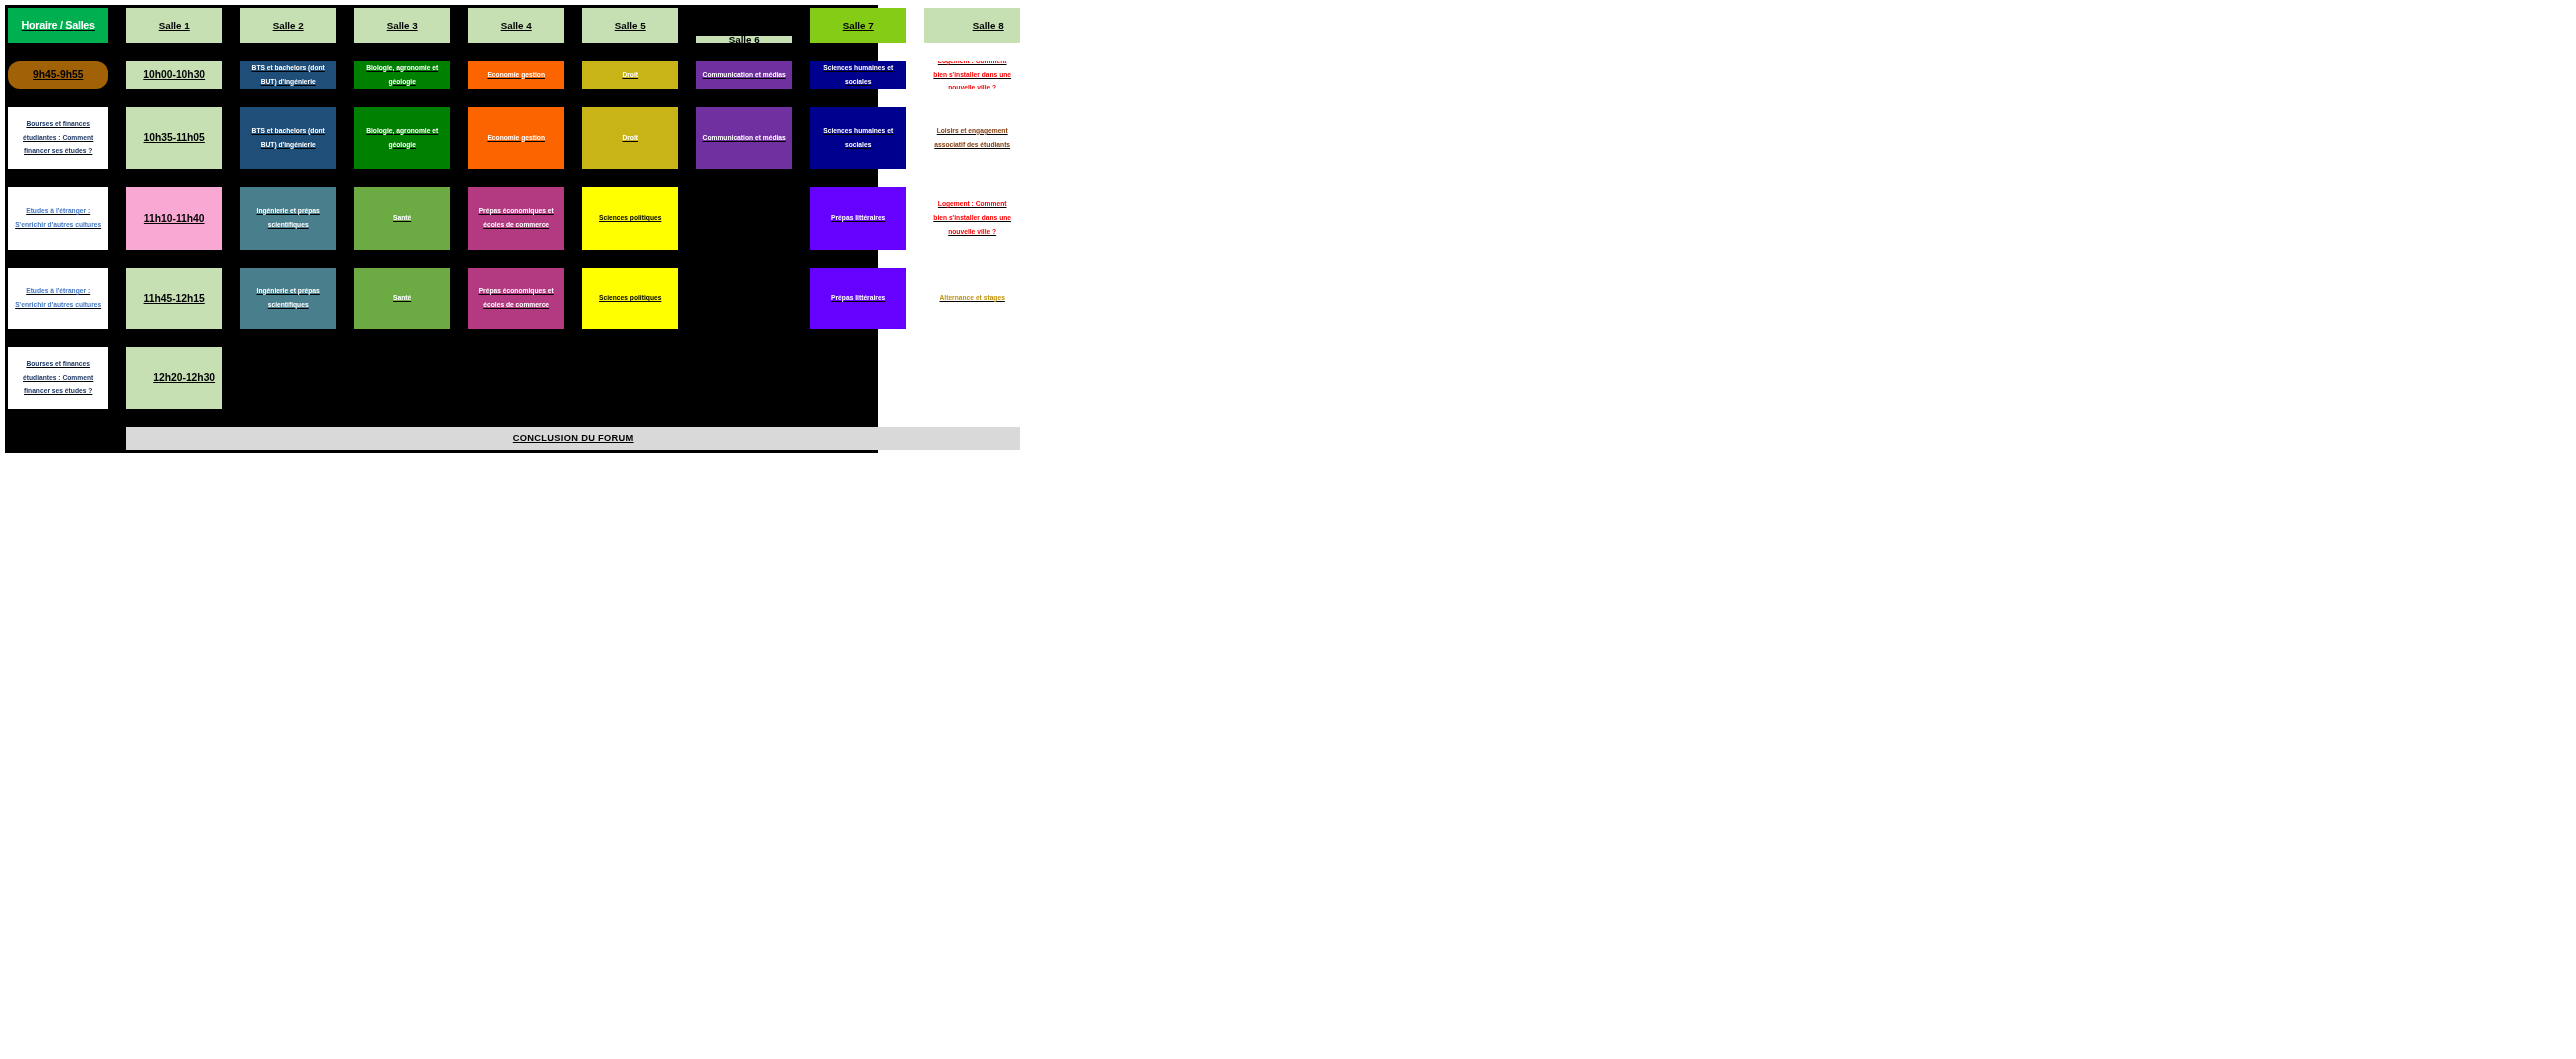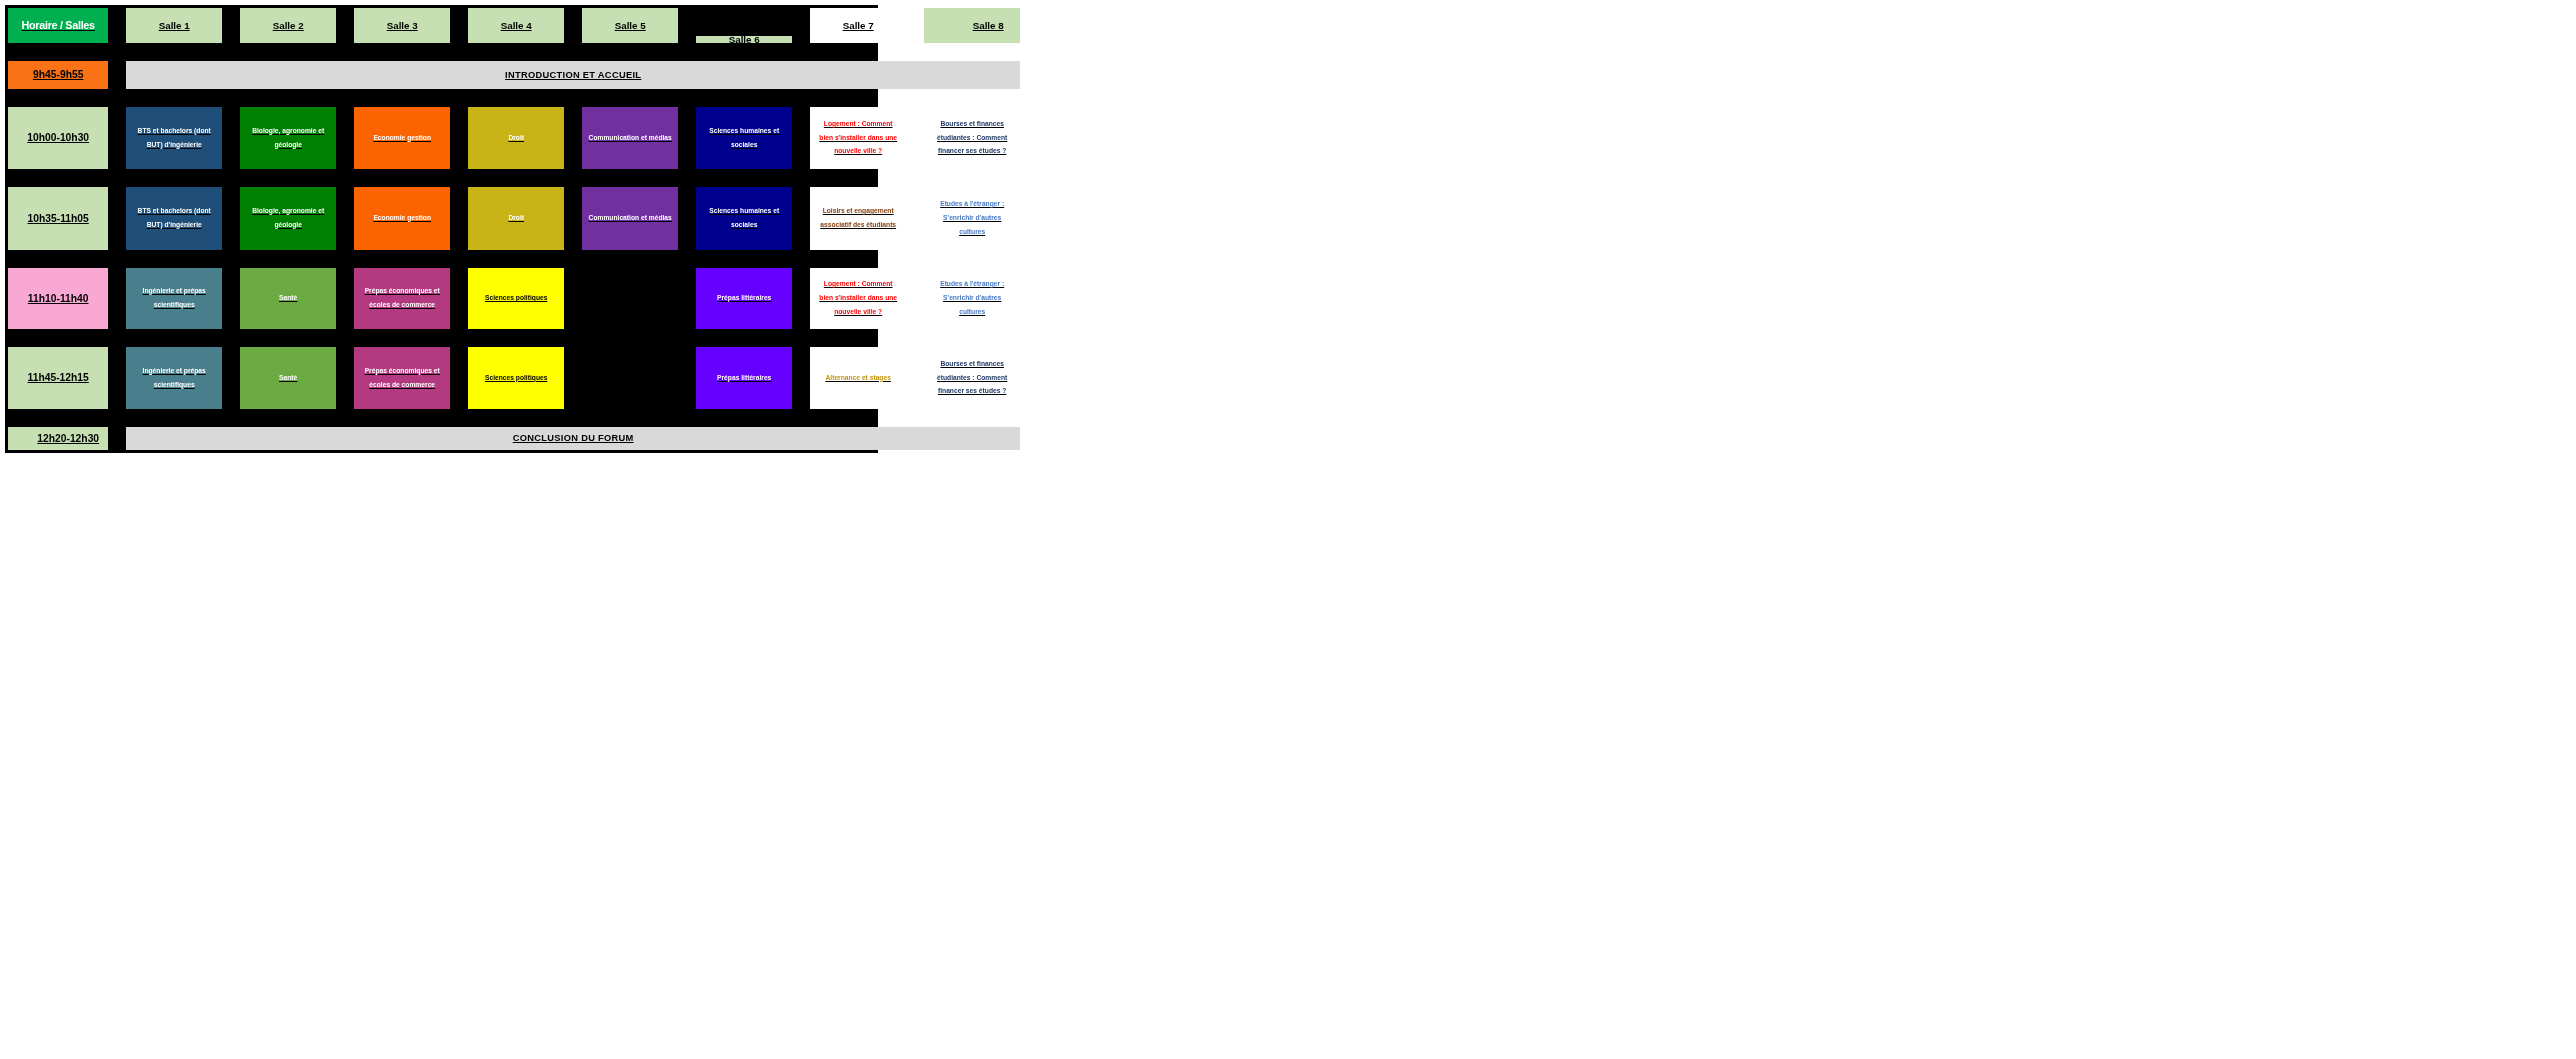--- a/index.html
+++ b/index.html
@@ -35,25 +35,24 @@
 <div class="wrap">
   <div class="table">
 
     <div class="cell corner" style="background-color: rgb(0, 176, 80); color: rgb(255, 255, 255);">Horaire / Salles</div>
     <div class="cell room" style="background-color: rgb(198, 224, 180); color: rgb(0, 0, 0); text-align: center;">Salle 1</div>
     <div class="cell room" style="background-color: rgb(198, 224, 180); color: rgb(0, 0, 0);">Salle 2</div>
     <div class="cell room" style="background-color: rgb(198, 224, 180); color: rgb(0, 0, 0);">Salle 3</div>
     <div class="cell room" style="background-color: rgb(198, 224, 180); color: rgb(0, 0, 0);">Salle 4</div>
     <div class="cell room" style="background-color: rgb(198, 224, 180); color: rgb(0, 0, 0);">Salle 5</div>
     <div class="cell room" style="background-color: rgb(198, 224, 180); color: rgb(0, 0, 0); margin-top: 28px;">Salle 6</div>
-    <div class="cell room" style="background-color: #ffffff; color: rgb(0, 0, 0);">Salle 7</div>
+    <div class="cell room" style="background-color: #84cc16; color: rgb(0, 0, 0);">Salle 7</div>
     <div class="cell room" style="background-color: rgb(198, 224, 180); color: rgb(0, 0, 0); padding-left: 32px;">Salle 8</div>
 
-    <div class="cell time" style="background-color: #f97316; color: rgb(0, 0, 0);">9h45-9h55</div>
-    <div class="cell span-cell" style="background-color: rgb(217, 217, 217); color: rgb(0, 0, 0);">INTRODUCTION ET ACCUEIL</div>
+    <div class="cell time" style="background-color: #a16207; color: rgb(0, 0, 0); border-radius: 12px;">9h45-9h55</div>
 
     <div class="cell time" style="background-color: rgb(198, 224, 180); color: rgb(0, 0, 0);">10h00-10h30</div>
     <div class="cell subject" style="background-color: rgb(31, 78, 121); color: rgb(255, 255, 255);">BTS et bachelors (dont BUT) d'ingénierie</div>
     <div class="cell subject" style="background-color: rgb(0, 128, 0); color: rgb(255, 255, 255);">Biologie, agronomie et géologie</div>
     <div class="cell subject" style="background-color: rgb(252, 100, 0); color: rgb(255, 255, 255);">Economie gestion</div>
     <div class="cell subject" style="background-color: rgb(201, 180, 24); color: rgb(255, 255, 255);">Droit</div>
     <div class="cell subject" style="background-color: rgb(112, 48, 160); color: rgb(255, 255, 255);">Communication et médias</div>
     <div class="cell subject" style="background-color: rgb(0, 0, 143); color: rgb(255, 255, 255);">Sciences humaines et sociales</div>
     <div class="cell subject" style="background-color: rgb(255, 255, 255); color: rgb(255, 0, 0);">Logement : Comment bien s'installer dans une nouvelle ville ?</div>
     <div class="cell subject" style="background-color: rgb(255, 255, 255); color: rgb(31, 56, 100);">Bourses et finances étudiantes : Comment financer ses études ?</div>

